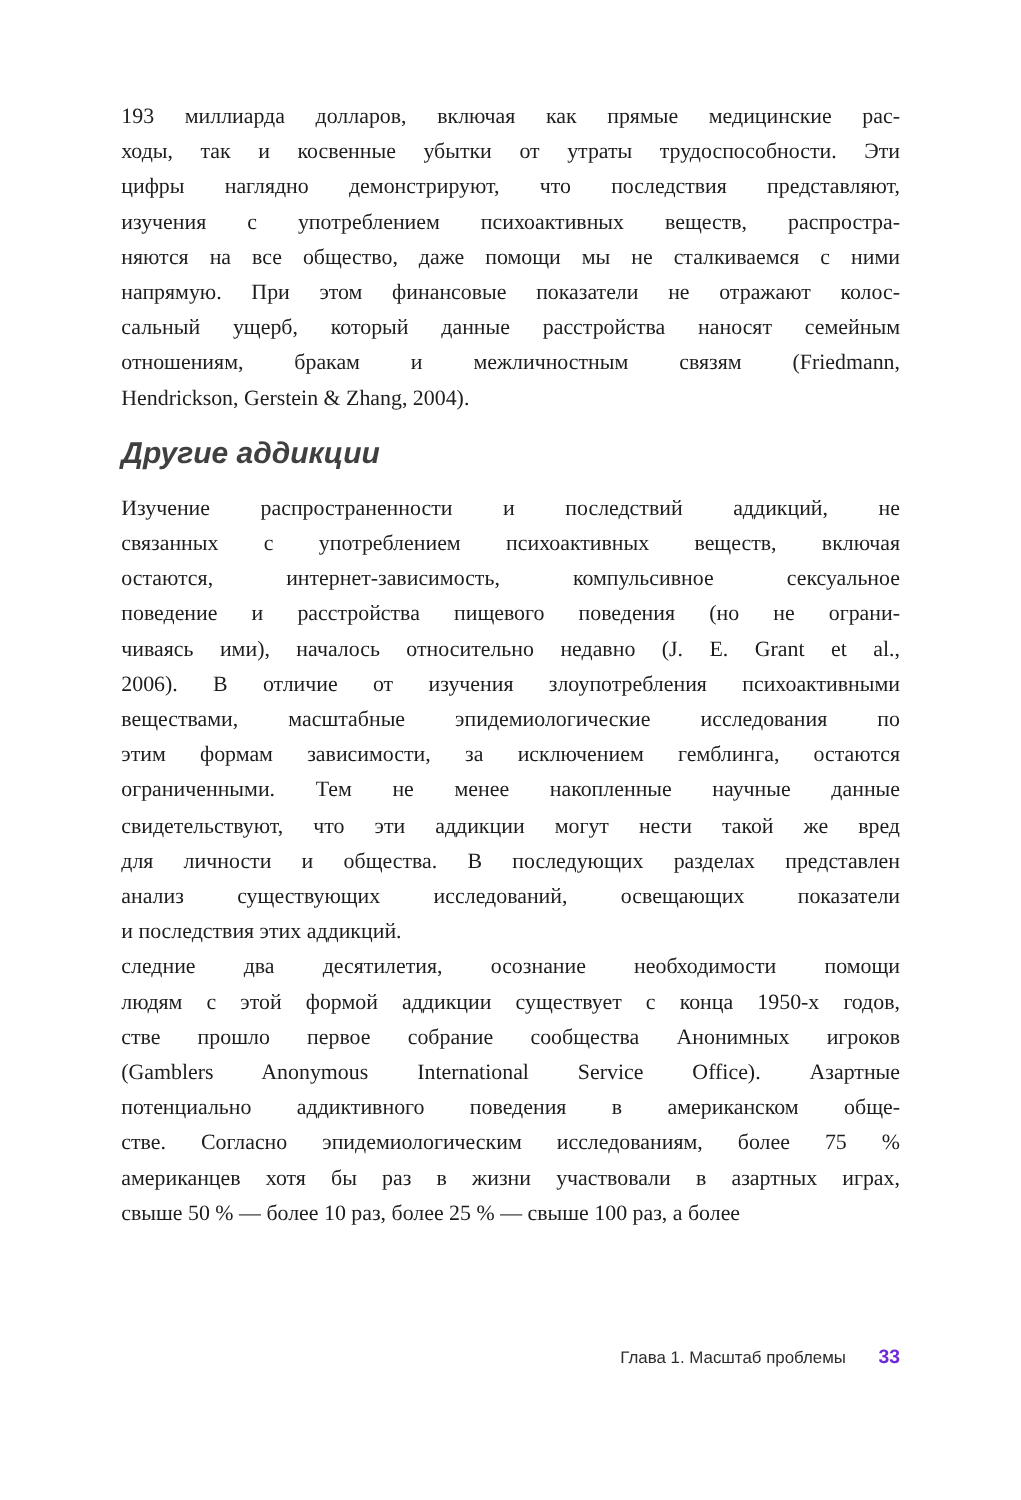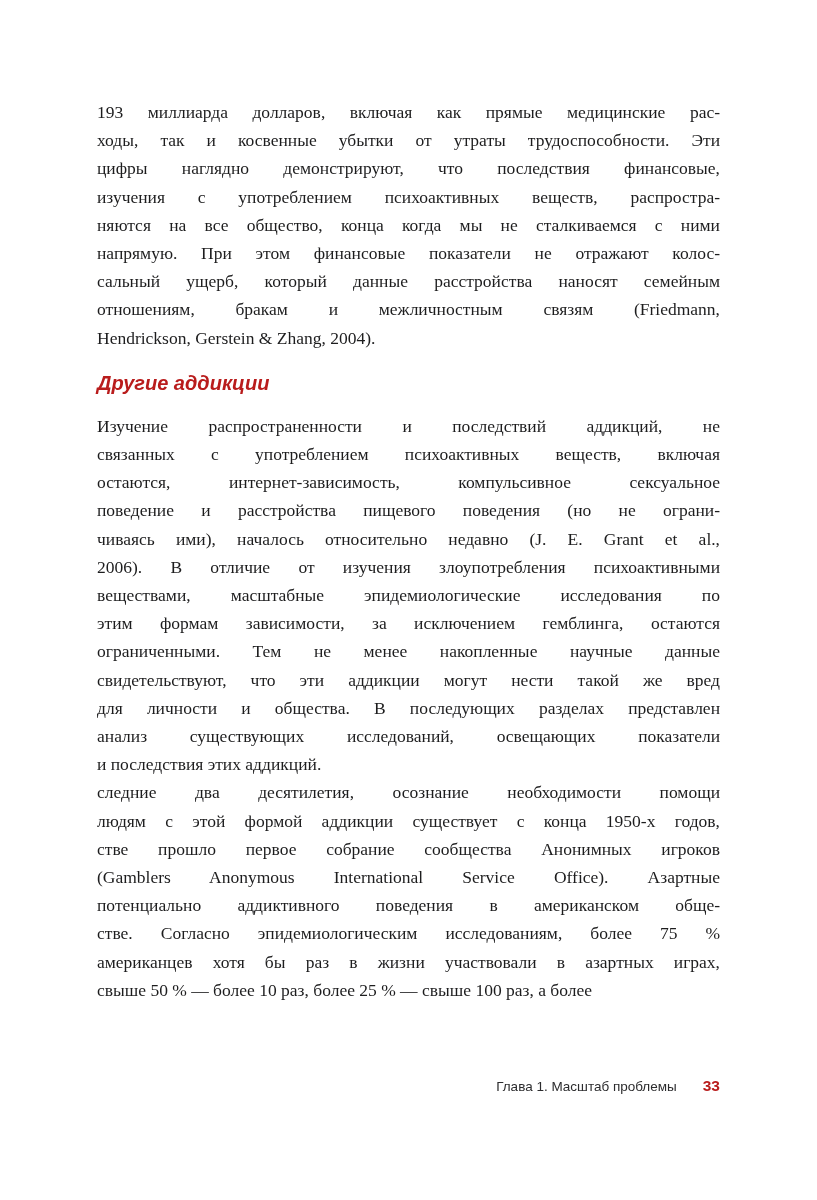--- a/index.html
+++ b/index.html
@@ -13,21 +13,21 @@
     height: 1200px;
     margin: 0 auto;
     background: #ffffff;
     font-family: "Liberation Serif", serif;
     color: #1d1d1e;
     overflow: hidden;
   }
   .text-content {
     position: absolute;
     left: 97px;
-    top: 98px;
+    top: 78px;
     width: 623px;
   }
   .paragraph {
     margin: 0;
   }
   .line {
     font-size: 17.5px;
     line-height: 28.2px;
     text-align: justify;
     text-align-last: justify;
@@ -36,57 +36,57 @@
   .line.last {
     text-align-last: left;
   }
   .line.indent {
     text-indent: 29px;
   }
   .heading {
     font-family: "Liberation Sans", sans-serif;
     font-style: italic;
     font-weight: bold;
-    font-size: 20px;
+    font-size: 24px;
     line-height: 28px;
-    color: #b91c1c;
+    color: #404040;
     margin: 17px 0 15px 0;
   }
   .footer {
     position: absolute;
     left: 97px;
     top: 1077px;
     width: 623px;
     display: flex;
     justify-content: flex-end;
     align-items: baseline;
     gap: 26px;
     font-family: "Liberation Sans", sans-serif;
   }
   .running-title {
     font-size: 13.5px;
     color: #2c2c2e;
   }
   .page-number {
     font-size: 15.5px;
     font-weight: bold;
-    color: #b91c1c;
+    color: #6d28d9;
   }
 </style>
 </head>
 <body>
 
 <div class="page">
   <main class="text-content">
       <div class="paragraph">
         <div class="line">193 миллиарда долларов, включая как прямые медицинские рас-</div>
         <div class="line">ходы, так и косвенные убытки от утраты трудоспособности. Эти</div>
-        <div class="line">цифры наглядно демонстрируют, что последствия финансовые,</div>
+        <div class="line">цифры наглядно демонстрируют, что последствия представляют,</div>
         <div class="line">изучения с употреблением психоактивных веществ, распростра-</div>
-        <div class="line">няются на все общество, конца когда мы не сталкиваемся с ними</div>
+        <div class="line">няются на все общество, даже помощи мы не сталкиваемся с ними</div>
         <div class="line">напрямую. При этом финансовые показатели не отражают колос-</div>
         <div class="line">сальный ущерб, который данные расстройства наносят семейным</div>
         <div class="line">отношениям, бракам и межличностным связям (Friedmann,</div>
         <div class="line last">Hendrickson, Gerstein &amp; Zhang, 2004).</div>
       </div>
       <h2 class="heading">Другие аддикции</h2>
       <div class="paragraph">
         <div class="line">Изучение распространенности и последствий аддикций, не</div>
         <div class="line">связанных с употреблением психоактивных веществ, включая</div>
         <div class="line">остаются, интернет-зависимость, компульсивное сексуальное</div>

